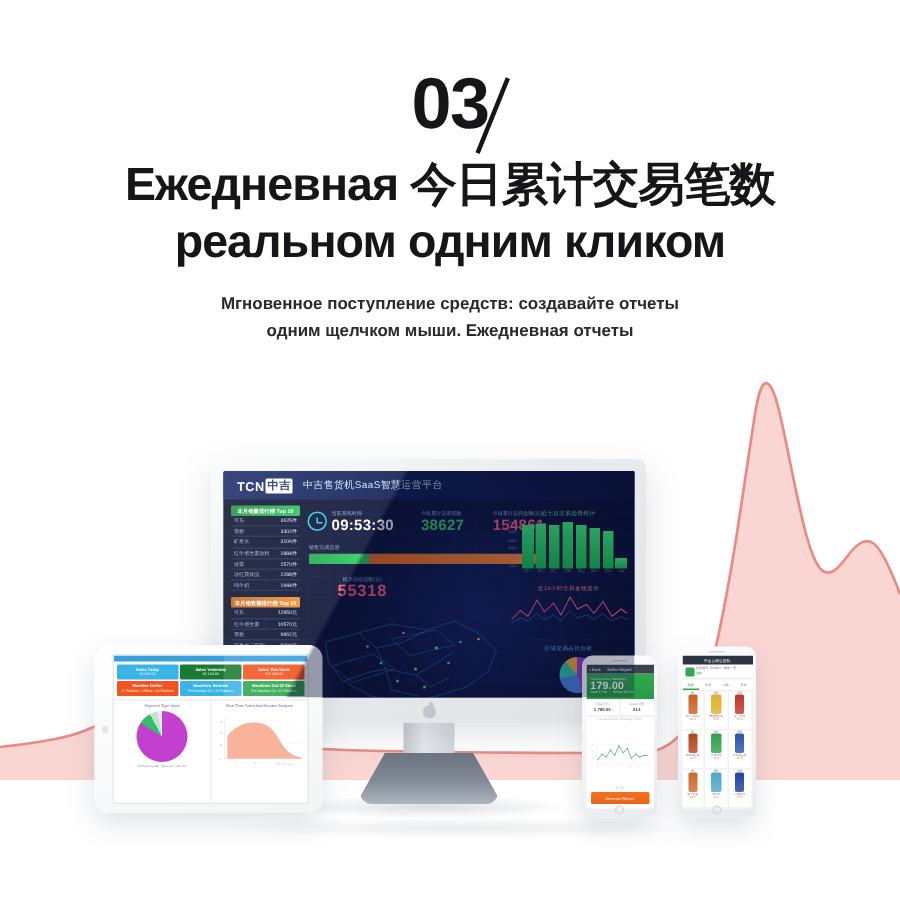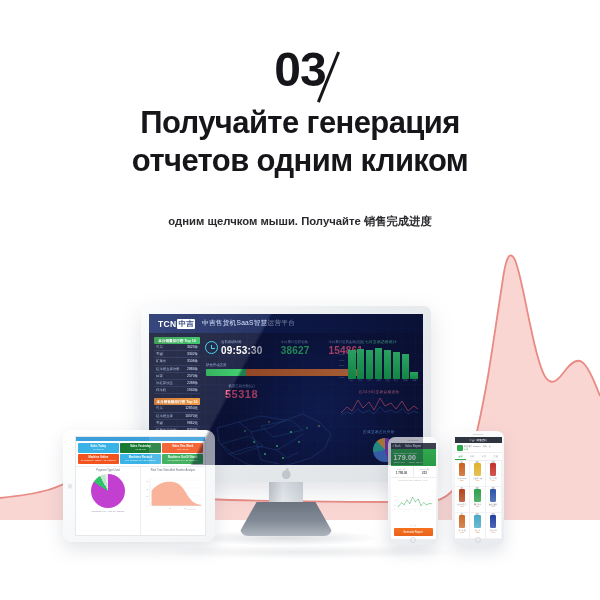--- a/index.html
+++ b/index.html
@@ -262,26 +262,26 @@
              C552,136 558,130 564,122 C570,114 576,108 582,112
              C588,116 594,130 600,146" fill="none" stroke="#e98b84" stroke-width="1.8"></path>
   </svg>
 
   <div class="head">
     <div class="num-wrap">
       <div class="num">03</div>
       <div class="num-slash"></div>
     </div>
     <h1 class="title">
-      <span>Получайте генерация</span><br>
-      <span>отчетов одним кликом</span>
+      <span>Ежедневная 今日累计交易笔数</span><br>
+      <span>реальном одним кликом</span>
     </h1>
     <div class="sub">
-      <br>
-      <span>одним щелчком мыши. Получайте 销售完成进度</span><br>
+      <span>Мгновенное поступление средств: создавайте отчеты</span><br>
+      <span>одним щелчком мыши. Ежедневная отчеты</span><br>
     </div>
   </div>
 
   <div class="shadow-floor"></div>
 
   <div class="devices">
 
     <div class="imac">
       <div class="imac-shadow"></div>
       <div class="imac-neck"></div>

